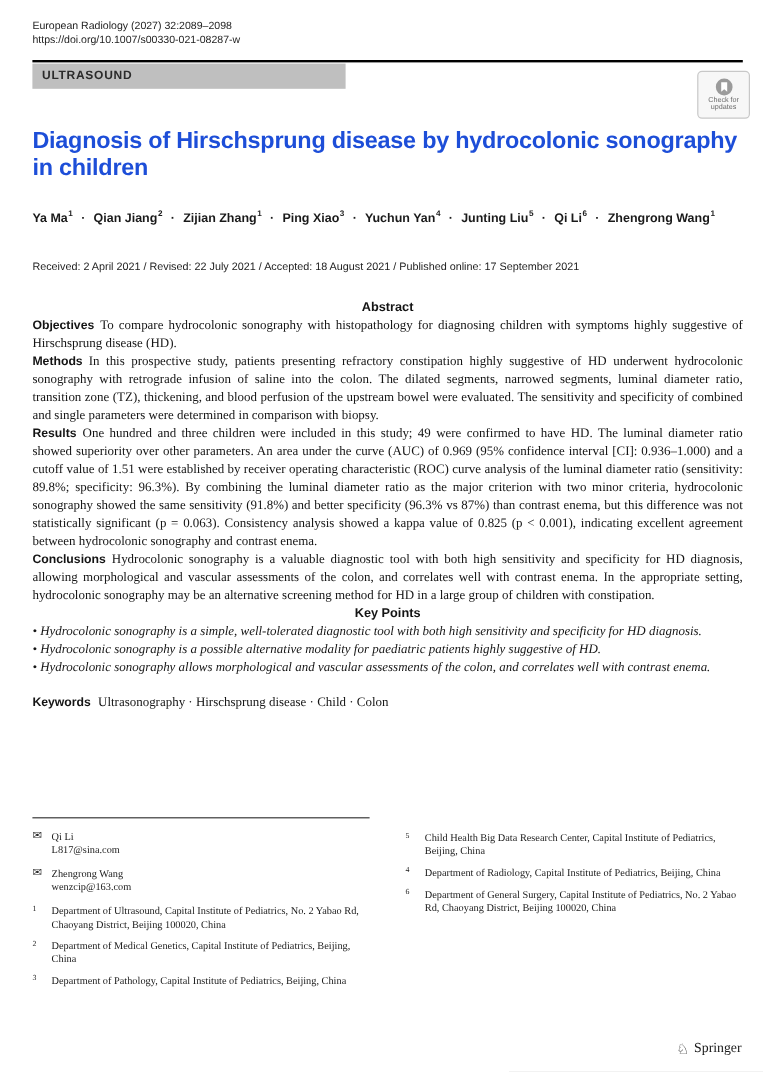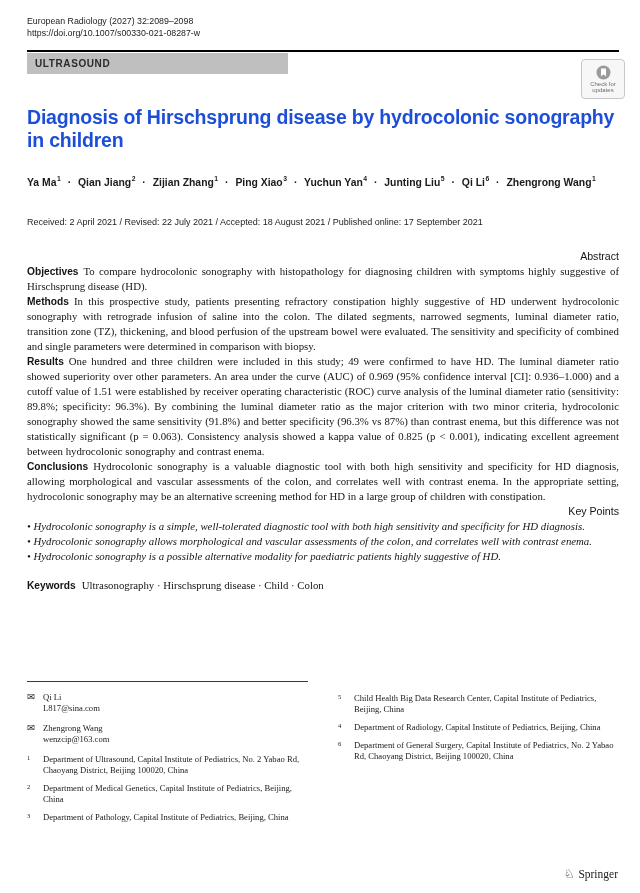--- a/index.html
+++ b/index.html
@@ -64,21 +64,21 @@
   }
   .copyright{
     font-family:"Liberation Sans", sans-serif;
     font-size:9px;line-height:12px;color:#1c1c1c;margin-top:1px;
   }
 
   
   .abstract{margin-top:21px;font-size:10.8px;line-height:15px;text-align:justify;}
   .abs-heading,.kp-heading{
     font-family:"Liberation Sans", sans-serif;
-    font-weight:normal;font-size:10.6px;line-height:15px;text-align:right;
+    font-weight:bold;font-size:10.6px;line-height:15px;text-align:center;
   }
   .abstract p{margin:0;}
   .abs-label{
     font-family:"Liberation Sans", sans-serif;
     font-weight:bold;font-size:10.2px;margin-right:5px;
   }
   .key-point{font-style:italic;}
   .keywords{margin-top:15px;font-size:10.8px;}
   .kw-label{
     font-family:"Liberation Sans", sans-serif;
@@ -162,22 +162,22 @@
     <div class="dates">Received: 2 April 2021 / Revised: 22 July 2021 / Accepted: 18 August 2021 / Published online: 17 September 2021</div>
 
     <div class="abstract">
       <div class="abs-heading">Abstract</div>
       <p><span class="abs-label">Objectives</span><span>To compare hydrocolonic sonography with histopathology for diagnosing children with symptoms highly suggestive of Hirschsprung disease (HD).</span></p>
       <p><span class="abs-label">Methods</span><span>In this prospective study, patients presenting refractory constipation highly suggestive of HD underwent hydrocolonic sonography with retrograde infusion of saline into the colon. The dilated segments, narrowed segments, luminal diameter ratio, transition zone (TZ), thickening, and blood perfusion of the upstream bowel were evaluated. The sensitivity and specificity of combined and single parameters were determined in comparison with biopsy.</span></p>
       <p><span class="abs-label">Results</span><span>One hundred and three children were included in this study; 49 were confirmed to have HD. The luminal diameter ratio showed superiority over other parameters. An area under the curve (AUC) of 0.969 (95% confidence interval [CI]: 0.936–1.000) and a cutoff value of 1.51 were established by receiver operating characteristic (ROC) curve analysis of the luminal diameter ratio (sensitivity: 89.8%; specificity: 96.3%). By combining the luminal diameter ratio as the major criterion with two minor criteria, hydrocolonic sonography showed the same sensitivity (91.8%) and better specificity (96.3% vs 87%) than contrast enema, but this difference was not statistically significant (p = 0.063). Consistency analysis showed a kappa value of 0.825 (p &lt; 0.001), indicating excellent agreement between hydrocolonic sonography and contrast enema.</span></p>
       <p><span class="abs-label">Conclusions</span><span>Hydrocolonic sonography is a valuable diagnostic tool with both high sensitivity and specificity for HD diagnosis, allowing morphological and vascular assessments of the colon, and correlates well with contrast enema. In the appropriate setting, hydrocolonic sonography may be an alternative screening method for HD in a large group of children with constipation.</span></p>
       <div class="kp-heading">Key Points</div>
       <p class="key-point">• Hydrocolonic sonography is a simple, well-tolerated diagnostic tool with both high sensitivity and specificity for HD diagnosis.</p>
+      <p class="key-point">• Hydrocolonic sonography is a possible alternative modality for paediatric patients highly suggestive of HD.</p>
       <p class="key-point">• Hydrocolonic sonography allows morphological and vascular assessments of the colon, and correlates well with contrast enema.</p>
-      <p class="key-point">• Hydrocolonic sonography is a possible alternative modality for paediatric patients highly suggestive of HD.</p>
     </div>
 
     <div class="keywords">
       <span class="kw-label">Keywords</span><span>Ultrasonography · Hirschsprung disease · Child · Colon</span>
     </div>
   </div>
 
   <div class="footnotes">
     <div class="fn-left">
       <div class="fn-corr">

